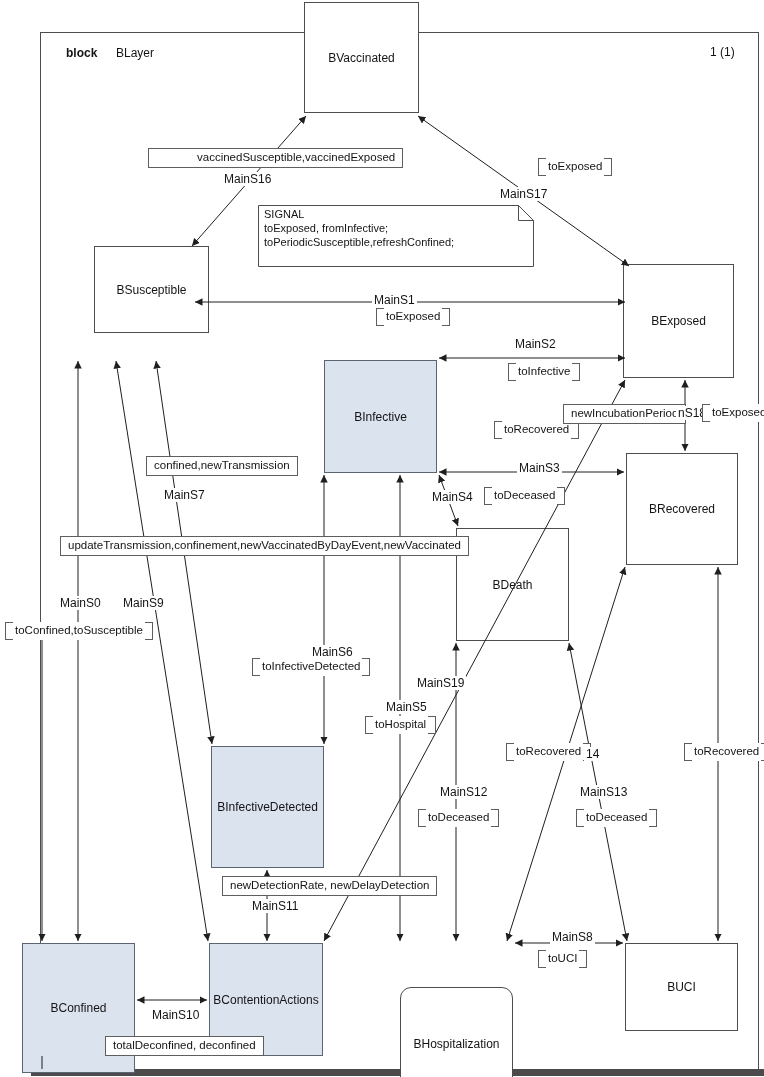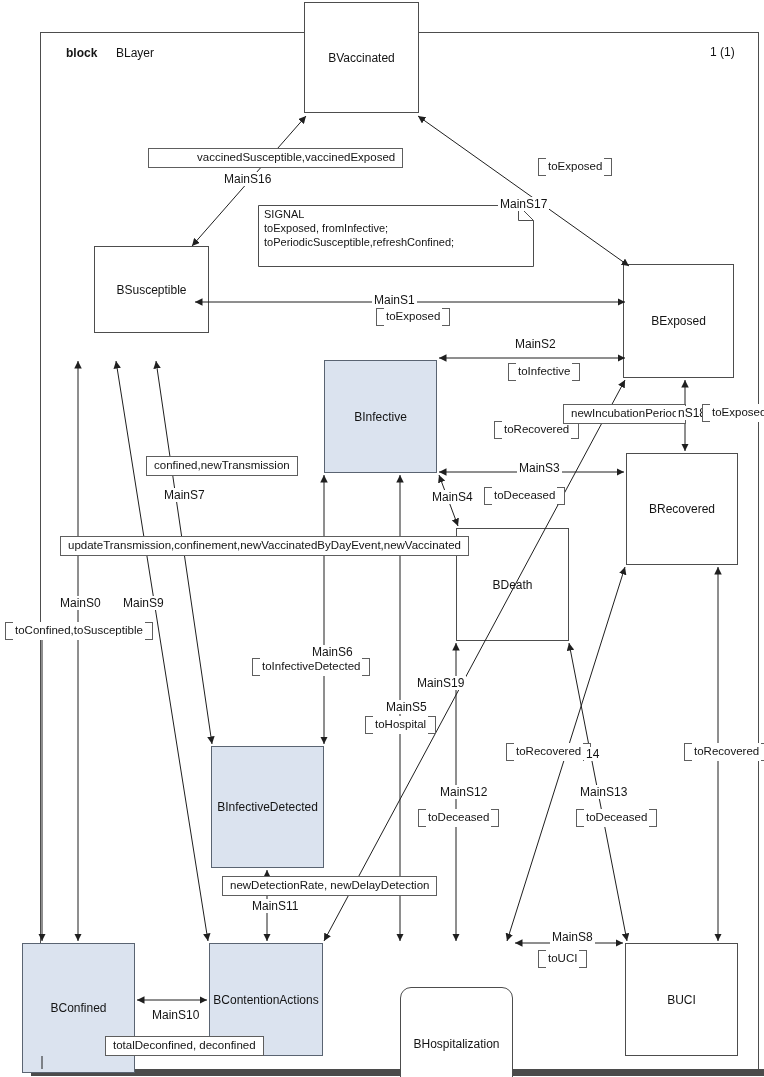--- a/index.html
+++ b/index.html
@@ -59,21 +59,21 @@
       <div class="block" style="left: 304px; top: 2px; width: 115px; height: 111px;">BVaccinated</div>
       <div class="block" style="left: 94px; top: 246px; width: 115px; height: 87px;">BSusceptible</div>
       <div class="block" style="left: 623px; top: 264px; width: 111px; height: 114px;">BExposed</div>
       <div class="block shaded" style="left: 324px; top: 360px; width: 113px; height: 113px;">BInfective</div>
       <div class="block" style="left: 626px; top: 453px; width: 112px; height: 112px;">BRecovered</div>
       <div class="block" style="left: 456px; top: 528px; width: 113px; height: 113px;">BDeath</div>
       <div class="block shaded" style="left: 211px; top: 746px; width: 113px; height: 122px;">BInfectiveDetected</div>
       <div class="block shaded" style="left: 22px; top: 943px; width: 113px; height: 130px;">BConfined</div>
       <div class="block shaded" style="left: 209px; top: 943px; width: 114px; height: 113px;">BContentionActions</div>
       <div class="block" style="left: 400px; top: 987px; width: 113px; height: 113px; border-radius: 11px;">BHospitalization</div>
-      <div class="block" style="left: 625px; top: 943px; width: 113px; height: 113px; text-align: center;">BUCI</div>
+      <div class="block" style="left: 625px; top: 943px; width: 113px; height: 88px; text-align: center;">BUCI</div>
     </div>
 
   <svg id="wires" width="764" height="1077">
     <defs>
       <marker id="arr" viewBox="0 0 8 8" refX="8" refY="4" markerWidth="7.5" markerHeight="7.5" orient="auto-start-reverse">
         <path d="M0,0 L8,4 L0,8 z" fill="#1f1f1f"></path>
       </marker>
     </defs>
     <g id="wire-group">
         <line x1="192" y1="246" x2="306" y2="116" stroke="#1f1f1f" stroke-width="1" marker-start="url(#arr)" marker-end="url(#arr)"></line>
@@ -110,21 +110,21 @@
         <div>SIGNAL</div>
         <div>toExposed, fromInfective;</div>
         <div>toPeriodicSusceptible,refreshConfined;</div>
       </div>
   </div>
 
   <div id="labels-layer">
       <div class="lbl box" style="left: 148px; top: 148px; padding-left: 48px;">vaccinedSusceptible,vaccinedExposed</div>
       <div class="lbl plain" style="left: 222px; top: 172px;">MainS16</div>
       <div class="lbl bracket" style="left: 538px; top: 158px;">toExposed</div>
-      <div class="lbl plain" style="left: 498px; top: 197px;">MainS17</div>
+      <div class="lbl plain" style="left: 498px; top: 187px;">MainS17</div>
       <div class="lbl plain" style="left: 372px; top: 293px;">MainS1</div>
       <div class="lbl bracket" style="left: 376px; top: 308px;">toExposed</div>
       <div class="lbl plain" style="left: 513px; top: 337px;">MainS2</div>
       <div class="lbl bracket" style="left: 508px; top: 363px;">toInfective</div>
       <div class="lbl bracket" style="left: 494px; top: 421px;">toRecovered</div>
       <div class="lbl box" style="left: 563px; top: 404px;">newIncubationPeriod</div>
       <div class="lbl plain" style="left: 676px; top: 406px;">nS18</div>
       <div class="lbl bracket" style="left: 702px; top: 404px;">toExposed</div>
       <div class="lbl plain" style="left: 517px; top: 461px;">MainS3</div>
       <div class="lbl plain" style="left: 430px; top: 490px;">MainS4</div>

